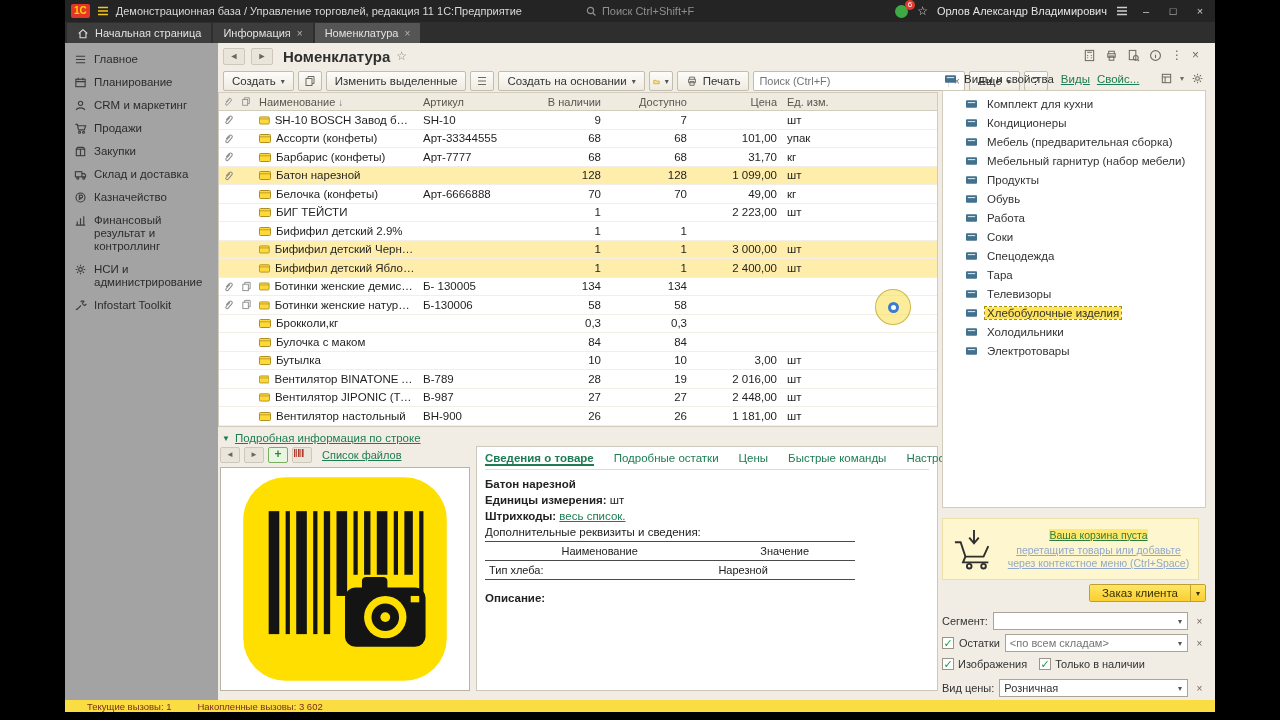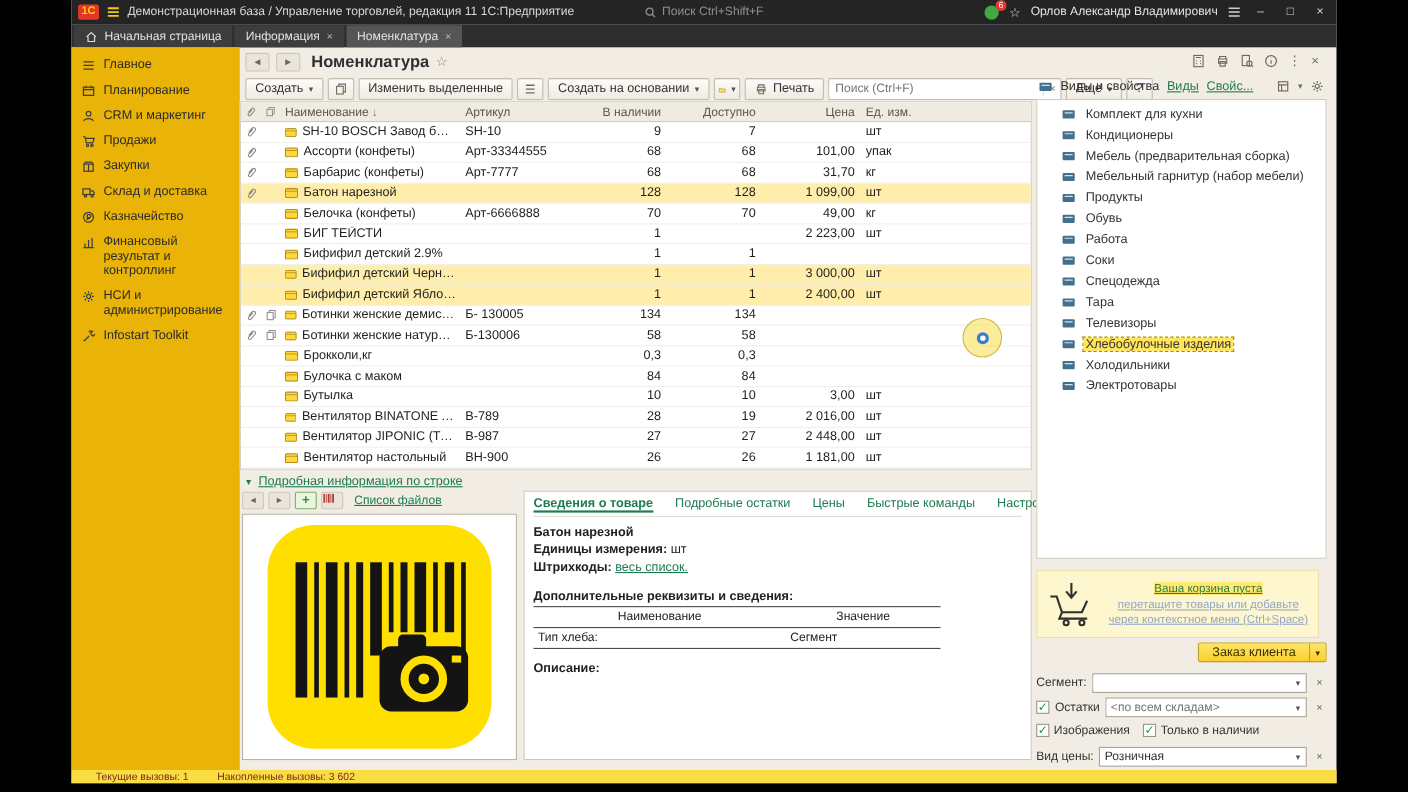--- a/index.html
+++ b/index.html
@@ -21,21 +21,21 @@
   .tb-user { color:#e4e4e4; }
   .winbtn { width:18px; text-align:center; color:#cfcfcf; font-size:11px; cursor:default; }
 
   
   .tabbar { position:absolute; left:0; top:22px; right:0; height:21px; background:#2e2e2e; display:flex; align-items:stretch; padding-left:2px; gap:2px; }
   .tab { display:flex; align-items:center; gap:6px; padding:0 10px; background:#3d3d3d; color:#e2e2e2; font-size:11px; margin-top:1px; }
   .tab.active { background:#555; }
   .tab .x { color:#b5b5b5; font-size:10px; }
 
   
-  .sidebar { position:absolute; left:0; top:43px; width:153px; bottom:12px; background:#eab308; padding-top:5px; }
+  .sidebar { position:absolute; left:0; top:43px; width:153px; bottom:12px; background:#a3a3a3; padding-top:5px; }
   .side-item { display:flex; gap:7px; padding:5px 4px 5px 9px; font-size:11.5px; color:#2c2c2c; line-height:13px; cursor:pointer; align-items:flex-start; }
   .side-item svg { flex:0 0 13px; margin-top:0; }
 
   
   .statusbar { position:absolute; left:0; bottom:0; right:0; height:12px; background:#f9dd43; display:flex; gap:26px; align-items:center; padding-left:22px; font-size:9.5px; color:#7d2c1c; }
 
   
   .main { position:absolute; left:153px; top:43px; right:0; bottom:12px; }
   .page-head { position:absolute; top:2px; left:5px; height:22px; display:flex; align-items:center; gap:6px; }
   .navbtn { width:22px; height:17px; background:#e9e5da; border:1px solid #cdc8ba; border-radius:2px; color:#6c675c; font-size:9px; text-align:center; line-height:15px; }
@@ -81,21 +81,21 @@
   .img-box { margin-top:3px; height:224px; background:#fff; border:1px solid #b9b4a6; display:flex; align-items:center; justify-content:center; }
 
   .info-panel { position:absolute; left:258px; top:403px; width:462px; height:245px; background:#fff; border:1px solid #cdc8ba; padding:3px 8px 0 8px; font-size:11.5px; color:#222; }
   .info-tabs { display:flex; gap:20px; align-items:baseline; border-bottom:1px solid #e0dcd2; padding:2px 2px 3px 0; font-size:11.5px; }
   .itab { color:#1d7c52; cursor:pointer; white-space:nowrap; }
   .itab.active { font-weight:bold; border-bottom:2px solid #1d7c52; }
   .itab.push { margin-left:auto; }
   .info-body { padding-top:6px; line-height:16px; }
   .ib-label { font-weight:bold; }
   .ib-link { color:#1d7c52; text-decoration:underline; cursor:pointer; }
-  .attr-title { font-weight:bold; margin-top:10px; }
+  .attr-title { font-weight:normal; }
   .attr-table { width:370px; border-top:1px solid #4a4a4a; border-bottom:1px solid #4a4a4a; font-size:11px; margin-top:1px; }
   .atr { display:grid; grid-template-columns:62% 38%; }
   .atr.hdr { border-bottom:1px solid #4a4a4a; }
   .atr.hdr span { text-align:center; }
   .atr span { padding:1px 4px; }
   .desc { font-weight:bold; margin-top:10px; }
 
   
   .rp { position:absolute; left:724px; top:29px; width:264px; }
   .rp-head { display:flex; align-items:center; gap:7px; font-size:11.5px; color:#333; padding:0 2px; }
@@ -863,21 +863,21 @@
         <div><span class="ib-label">Единицы измерения:</span> <span>шт</span></div>
         <div><span class="ib-label">Штрихкоды:</span> <span class="ib-link">весь список.</span></div>
         <div class="attr-title">Дополнительные реквизиты и сведения:</div>
         <div class="attr-table">
           <div class="atr hdr">
             <span>Наименование</span>
             <span>Значение</span>
           </div>
           <div class="atr">
             <span>Тип хлеба:</span>
-            <span>Сегмент</span>
+            <span>Нарезной</span>
           </div>
         </div>
         <div class="desc">Описание:</div>
       </div>
     </div>
 
     <div class="rp">
       <div class="rp-head">
         <svg width="13" height="11" viewBox="0 0 14 12">
               <rect x="1" y="2.5" width="12" height="8" rx="1" fill="#43708c"></rect>

